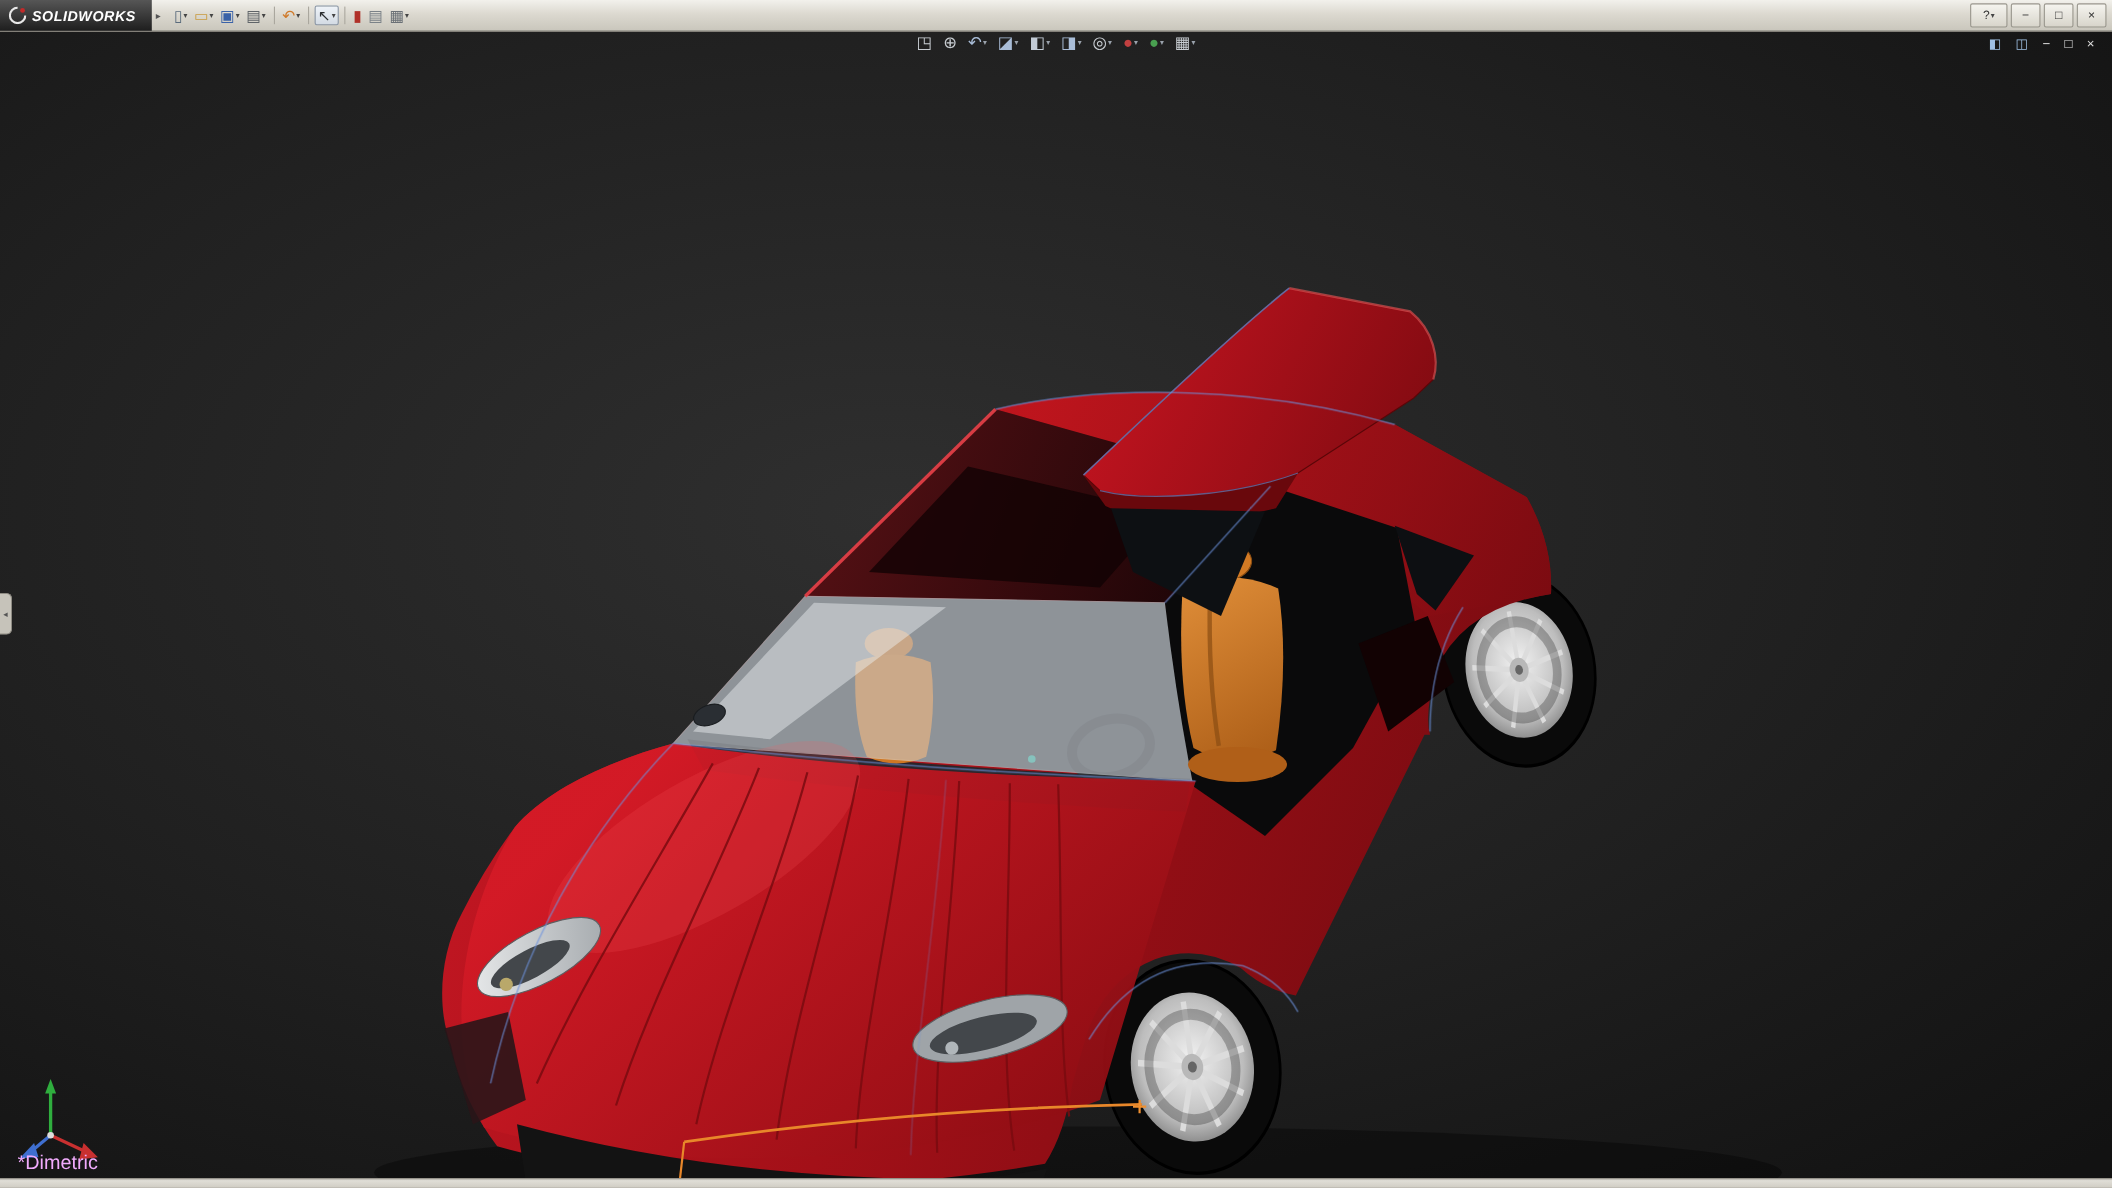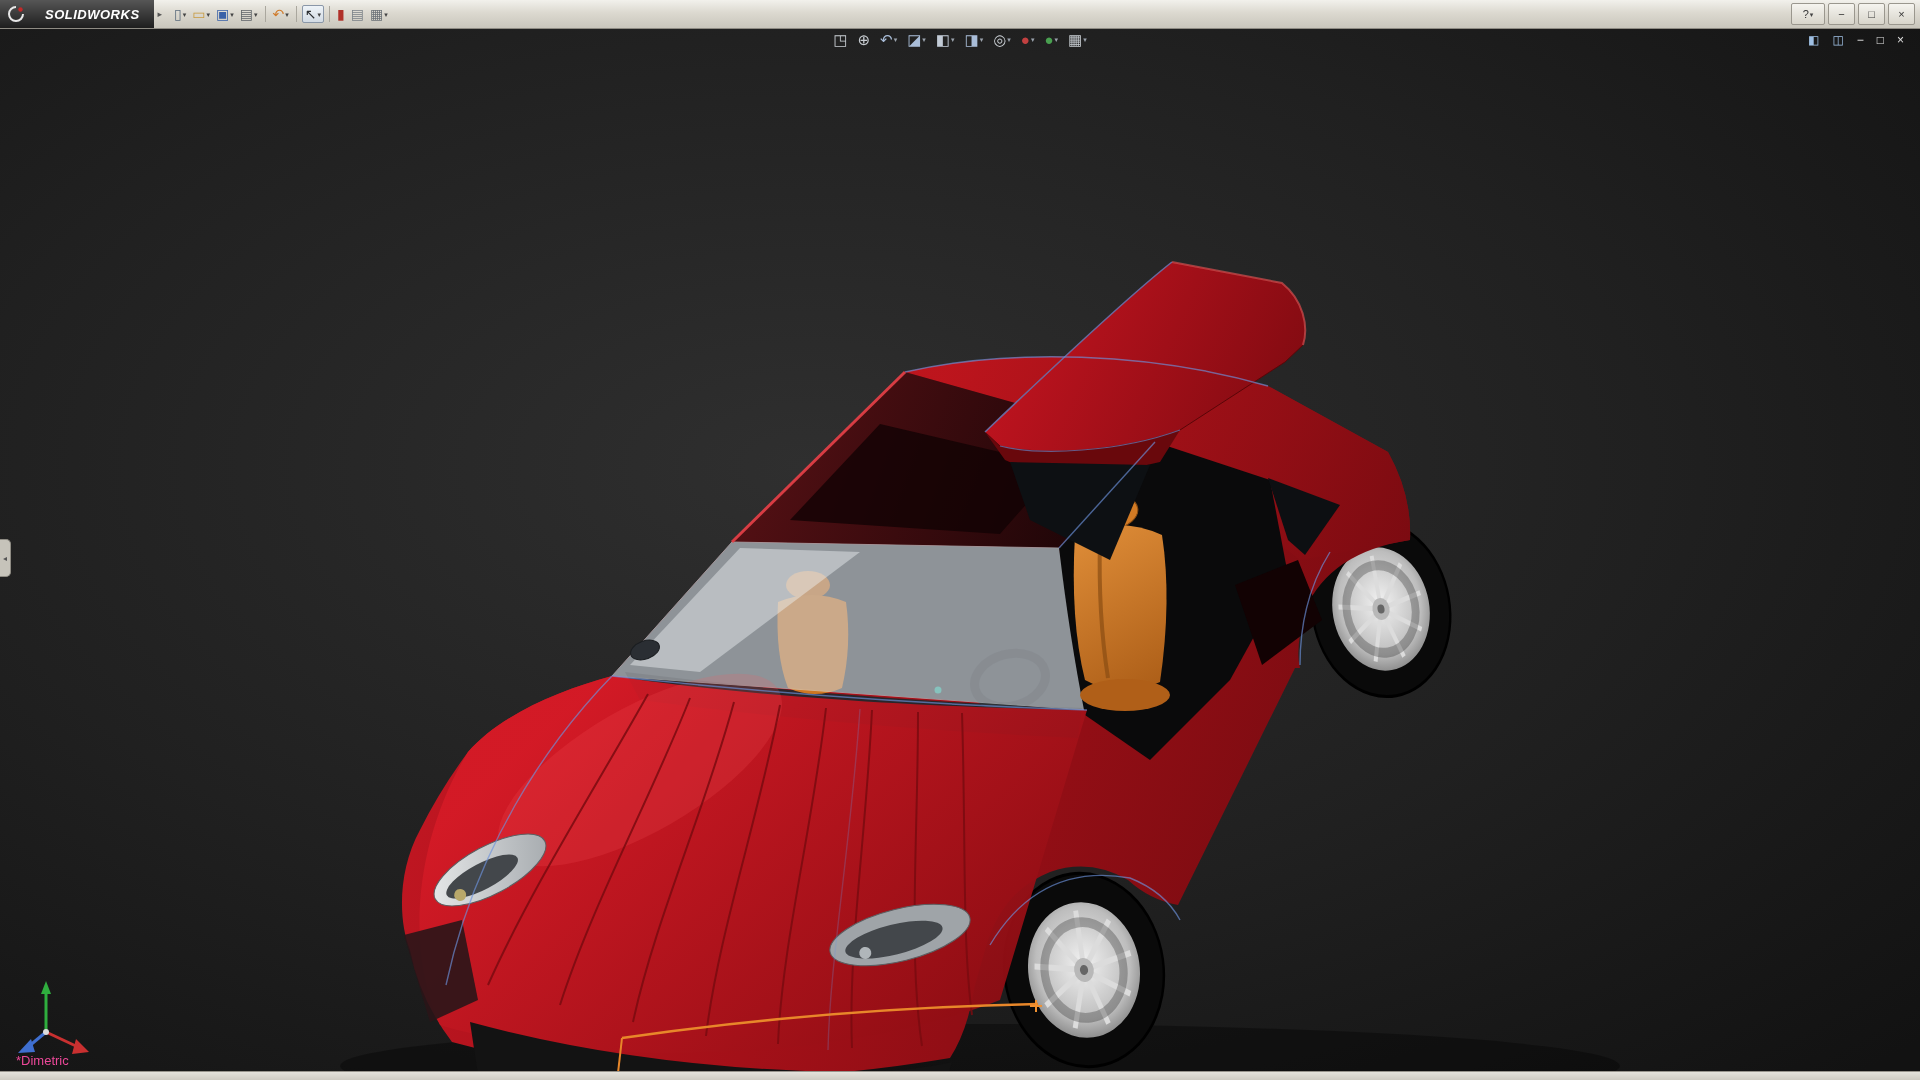--- a/index.html
+++ b/index.html
@@ -3,21 +3,21 @@
 <meta charset="utf-8">
 <style>
   html,body{margin:0;padding:0;}
   body{width:1920px;height:1080px;position:relative;overflow:hidden;
        font-family:"Liberation Sans",sans-serif;background:#1d1d1d;}
 
   
   .titlebar{position:absolute;top:0;left:0;right:0;height:28px;
     background:linear-gradient(#f2f1ec,#dcd9d0 45%,#c9c6bc);
     border-bottom:1px solid #8e8b83;display:flex;align-items:center;z-index:30;}
-  .logo{height:28px;display:flex;align-items:center;gap:21px;padding:0 14px 0 8px;
+  .logo{height:28px;display:flex;align-items:center;gap:5px;padding:0 14px 0 8px;
     background:linear-gradient(#565656,#1e1e1e);color:#fff;}
   .logotext{font-size:13px;font-weight:bold;font-style:italic;letter-spacing:.5px;}
   .expander{font-size:9px;color:#555;padding:0 4px;}
   .tb-icons{display:flex;align-items:center;gap:2px;padding-left:6px;}
   .icon{display:inline-flex;align-items:center;gap:1px;padding:1px 2px;border-radius:2px;}
   .glyph{font-size:14px;line-height:1;}
   .caret{font-size:7px;color:#444;line-height:1;}
   .icon.pressed{border:1px solid #8a97a8;background:linear-gradient(#eef3f8,#d3dbe4);}
   .sep{width:1px;height:16px;background:#aaa79e;margin:0 3px;display:inline-block;}
   .title{position:absolute;left:0;right:0;text-align:center;font-size:12px;color:#191919;pointer-events:none;}
@@ -36,21 +36,21 @@
   .headsup .glyph{font-size:15px;}
   .headsup .caret{color:#9aa2ac;font-size:7px;}
 
   .doc-controls{position:absolute;top:5px;right:14px;display:flex;align-items:center;gap:9px;z-index:10;}
   .doc-controls .glyph{font-size:12px;}
 
   .panel-tab{position:absolute;left:0;top:511px;width:10px;height:36px;
     background:#c6c3ba;border:1px solid #8e8b83;border-left:none;border-radius:0 5px 5px 0;
     color:#555;font-size:8px;display:flex;align-items:center;justify-content:center;z-index:10;}
 
-  .orientation{position:absolute;left:16px;bottom:4px;color:#ec4899;font-size:13px;z-index:10;}
+  .orientation{position:absolute;left:16px;bottom:4px;color:#f0abfc;font-size:18px;z-index:10;}
 
   
   .statusbar{position:absolute;left:0;right:0;bottom:0;height:8px;
     background:linear-gradient(#e4e2db,#cfccc3);border-top:1px solid #97948c;z-index:30;}
 </style>
 </head>
 <body>
 
 <div class="titlebar">
   <div class="logo">

